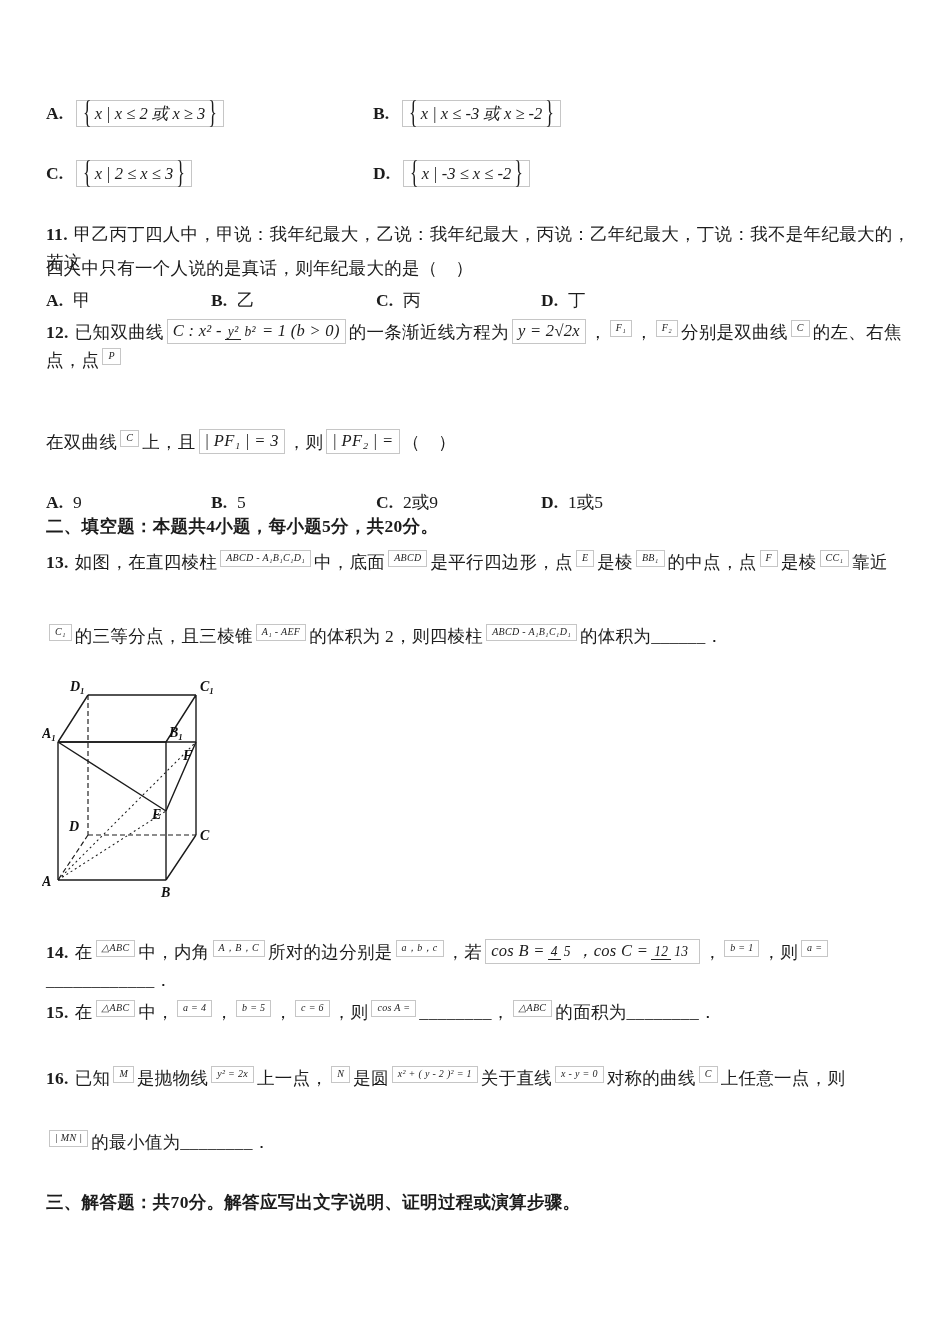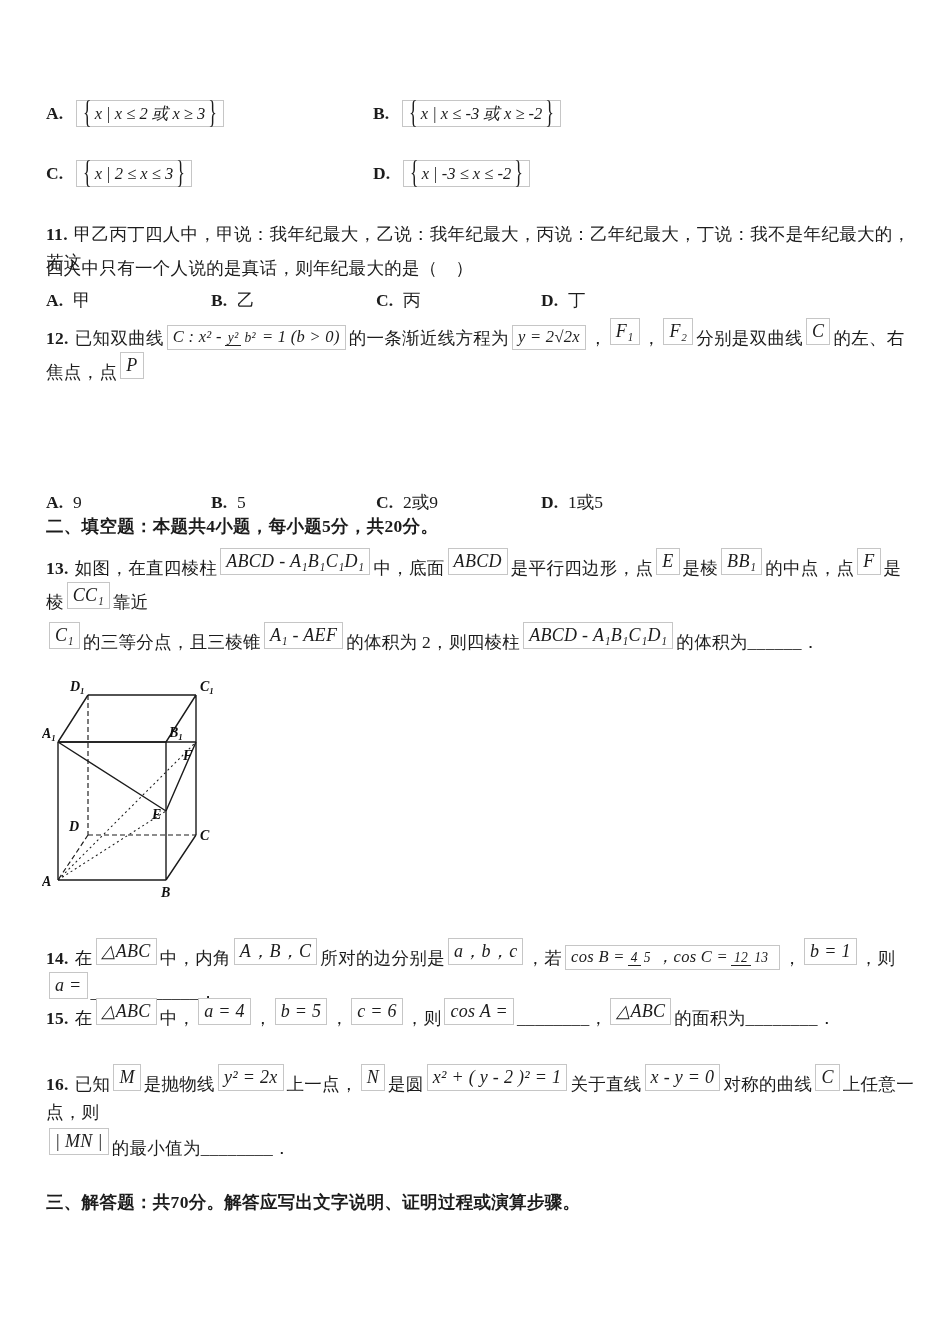--- a/index.html
+++ b/index.html
@@ -12,21 +12,21 @@
   
   .opt-row{display:flex;align-items:center;}
   .opt-row .option{width:327px;display:flex;align-items:center;font-size:17.5px;}
   .opts4{display:flex;align-items:center;}
   .opts4 .option{width:165px;font-size:17.5px;}
   .opt-label{font-weight:bold;margin-right:10px;}
   
   .eq{display:inline-block;border:1px solid #c6c6c6;border-radius:0;
       padding:1px 5px;margin:0 3px;font-style:italic;font-size:16.5px;
       line-height:1.25;vertical-align:2px;background:#fff;white-space:nowrap;}
-  .eq.hi{vertical-align:7px;font-size:18px;}
+  .eq.hi{vertical-align:7px;font-size:10px;}
   .eq .mt{font-style:italic;}
   .frac{display:inline-flex;flex-direction:row;align-items:center;
         vertical-align:middle;font-size:0.82em;line-height:1.15;margin:0 3px;}
   .frac .num{border-bottom:1.2px solid #222;padding:0 3px;}
   .frac .den{padding:0 3px;}
   .set{border:1px solid #c6c6c6;white-space:nowrap;}
   .set .brace{display:inline-block;transform:scaleY(1.75);font-size:18px;
               font-style:normal;padding:0 1px;}
   .set .set-body{font-style:italic;padding:0 2px;}
   
@@ -76,20 +76,21 @@
     <div class="option"><span class="opt-label">B.</span><span class="opt-text">乙</span></div>
     <div class="option"><span class="opt-label">C.</span><span class="opt-text">丙</span></div>
     <div class="option"><span class="opt-label">D.</span><span class="opt-text">丁</span></div>
   </div>
 
   <p class="blk b6 line"><b class="qnum">12.</b><span class="zh">已知双曲线</span><span class="eq"><span class="mt">C : x² -</span><span class="frac">
           <span class="num">y²</span>
           <span class="den">b²</span>
         </span><span class="mt">= 1 (b &gt; 0)</span></span><span class="zh">的一条渐近线方程为</span><span class="eq">y = 2√2x</span><span class="zh">，</span><span class="eq hi">F₁</span><span class="zh">，</span><span class="eq hi">F₂</span><span class="zh">分别是双曲线</span><span class="eq hi">C</span><span class="zh">的左、右焦点，点</span><span class="eq hi">P</span></p>
 
+  <p class="blk b7 line"><span class="zh">在双曲线</span><span class="eq hi">C</span><span class="zh">上，且</span><span class="eq">| PF₁ | = 3</span><span class="zh">，则</span><span class="eq">| PF₂ | =</span><span class="zh">（　）</span></p>
 
   <div class="blk b8 opts4">
     <div class="option"><span class="opt-label">A.</span><span class="opt-text">9</span></div>
     <div class="option"><span class="opt-label">B.</span><span class="opt-text">5</span></div>
     <div class="option"><span class="opt-label">C.</span><span class="opt-text">2或9</span></div>
     <div class="option"><span class="opt-label">D.</span><span class="opt-text">1或5</span></div>
   </div>
 
   <p class="blk b9 sec">二、填空题：本题共4小题，每小题5分，共20分。</p>
 

